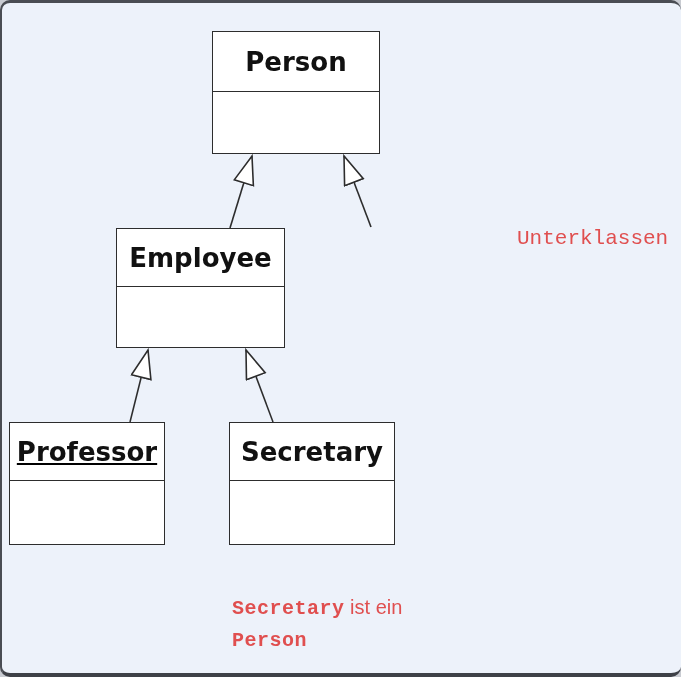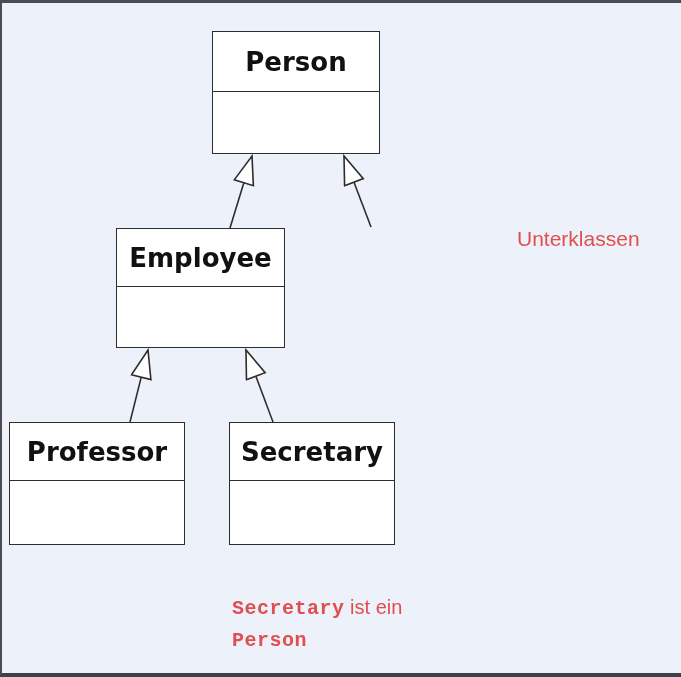--- a/index.html
+++ b/index.html
@@ -6,20 +6,21 @@
   .stage{
     position:relative;
     width:681px;height:677px;
     box-sizing:border-box;
     background:#edf2fa;
     border-left:2px solid #4a4d53;
     border-top:3px solid #4a4d53;
     border-bottom:4px solid #3e4147;
     overflow:hidden;
     font-family:"Liberation Sans", sans-serif;
+    border-radius:10px;
   }
   .arrows{position:absolute;left:0;top:0;width:681px;height:677px;pointer-events:none;}
   .uml-class{
     position:absolute;
     background:#ffffff;
     border:1.6px solid #2d2d2d;
     box-sizing:border-box;
     display:flex;flex-direction:column;
   }
   .uml-title{
@@ -31,31 +32,31 @@
     font-size:26px;
     color:#111111;
   }
   .uml-body{flex:1 1 auto;}
   #box-person   {left:210px;top:28px; width:168px;height:123px;}
   #box-person   .uml-title{height:59px;}
   #box-employee {left:114px;top:225px;width:169px;height:120px;}
   #box-employee .uml-title{height:57px;}
   #box-student  {left:328px;top:224px;width:167px;height:121px;}
   #box-student  .uml-title{height:57px;}
-  #box-professor{left:7px;  top:419px;width:176px;height:123px;}
+  #box-professor{left:7px;  top:419px;width:156px;height:123px;text-decoration:underline;}
   #box-professor.uml-class .uml-title{height:57px;}
   #box-secretary{left:227px;top:419px;width:166px;height:123px;}
   #box-secretary.uml-class .uml-title{height:57px;}
   .annotation{
     position:absolute;
     color:#e04f4f;
     white-space:nowrap;
   }
   #label-oberklasse{left:400px;top:30px;font-size:24px;}
-  #label-unterklassen{left:515px;top:224px;font-size:21px;}
+  #label-unterklassen{left:515px;top:224px;font-size:21px;font-family:Liberation Mono, monospace;}
   .caption{
     position:absolute;
     left:230px;top:569px;
     color:#e04f4f;
     font-size:20px;
     line-height:30px;
     margin-top:20px;
   }
   .caption .mono{
     font-family:"Liberation Mono", monospace;

